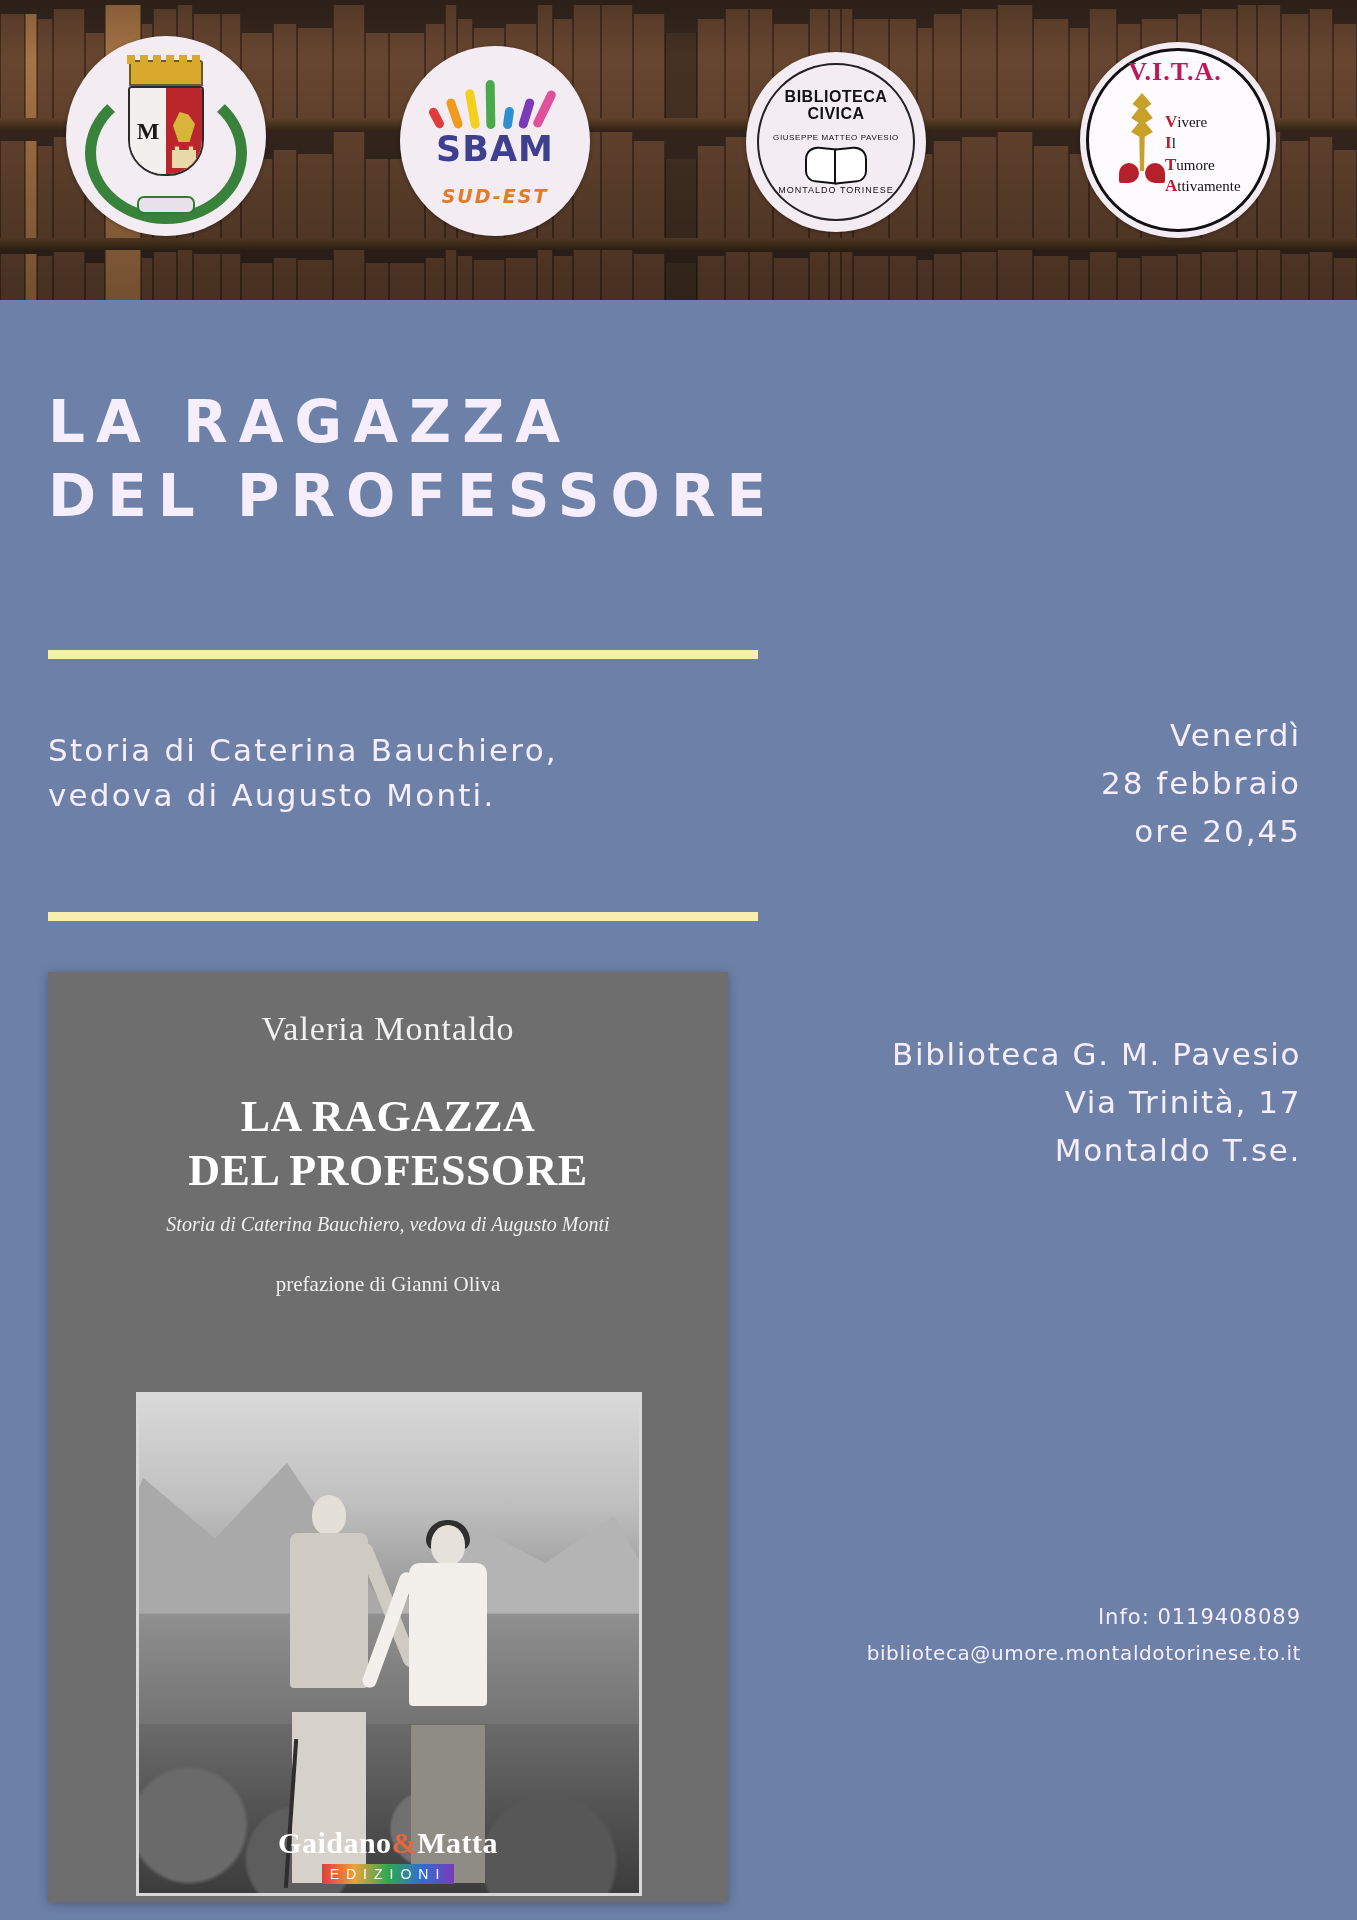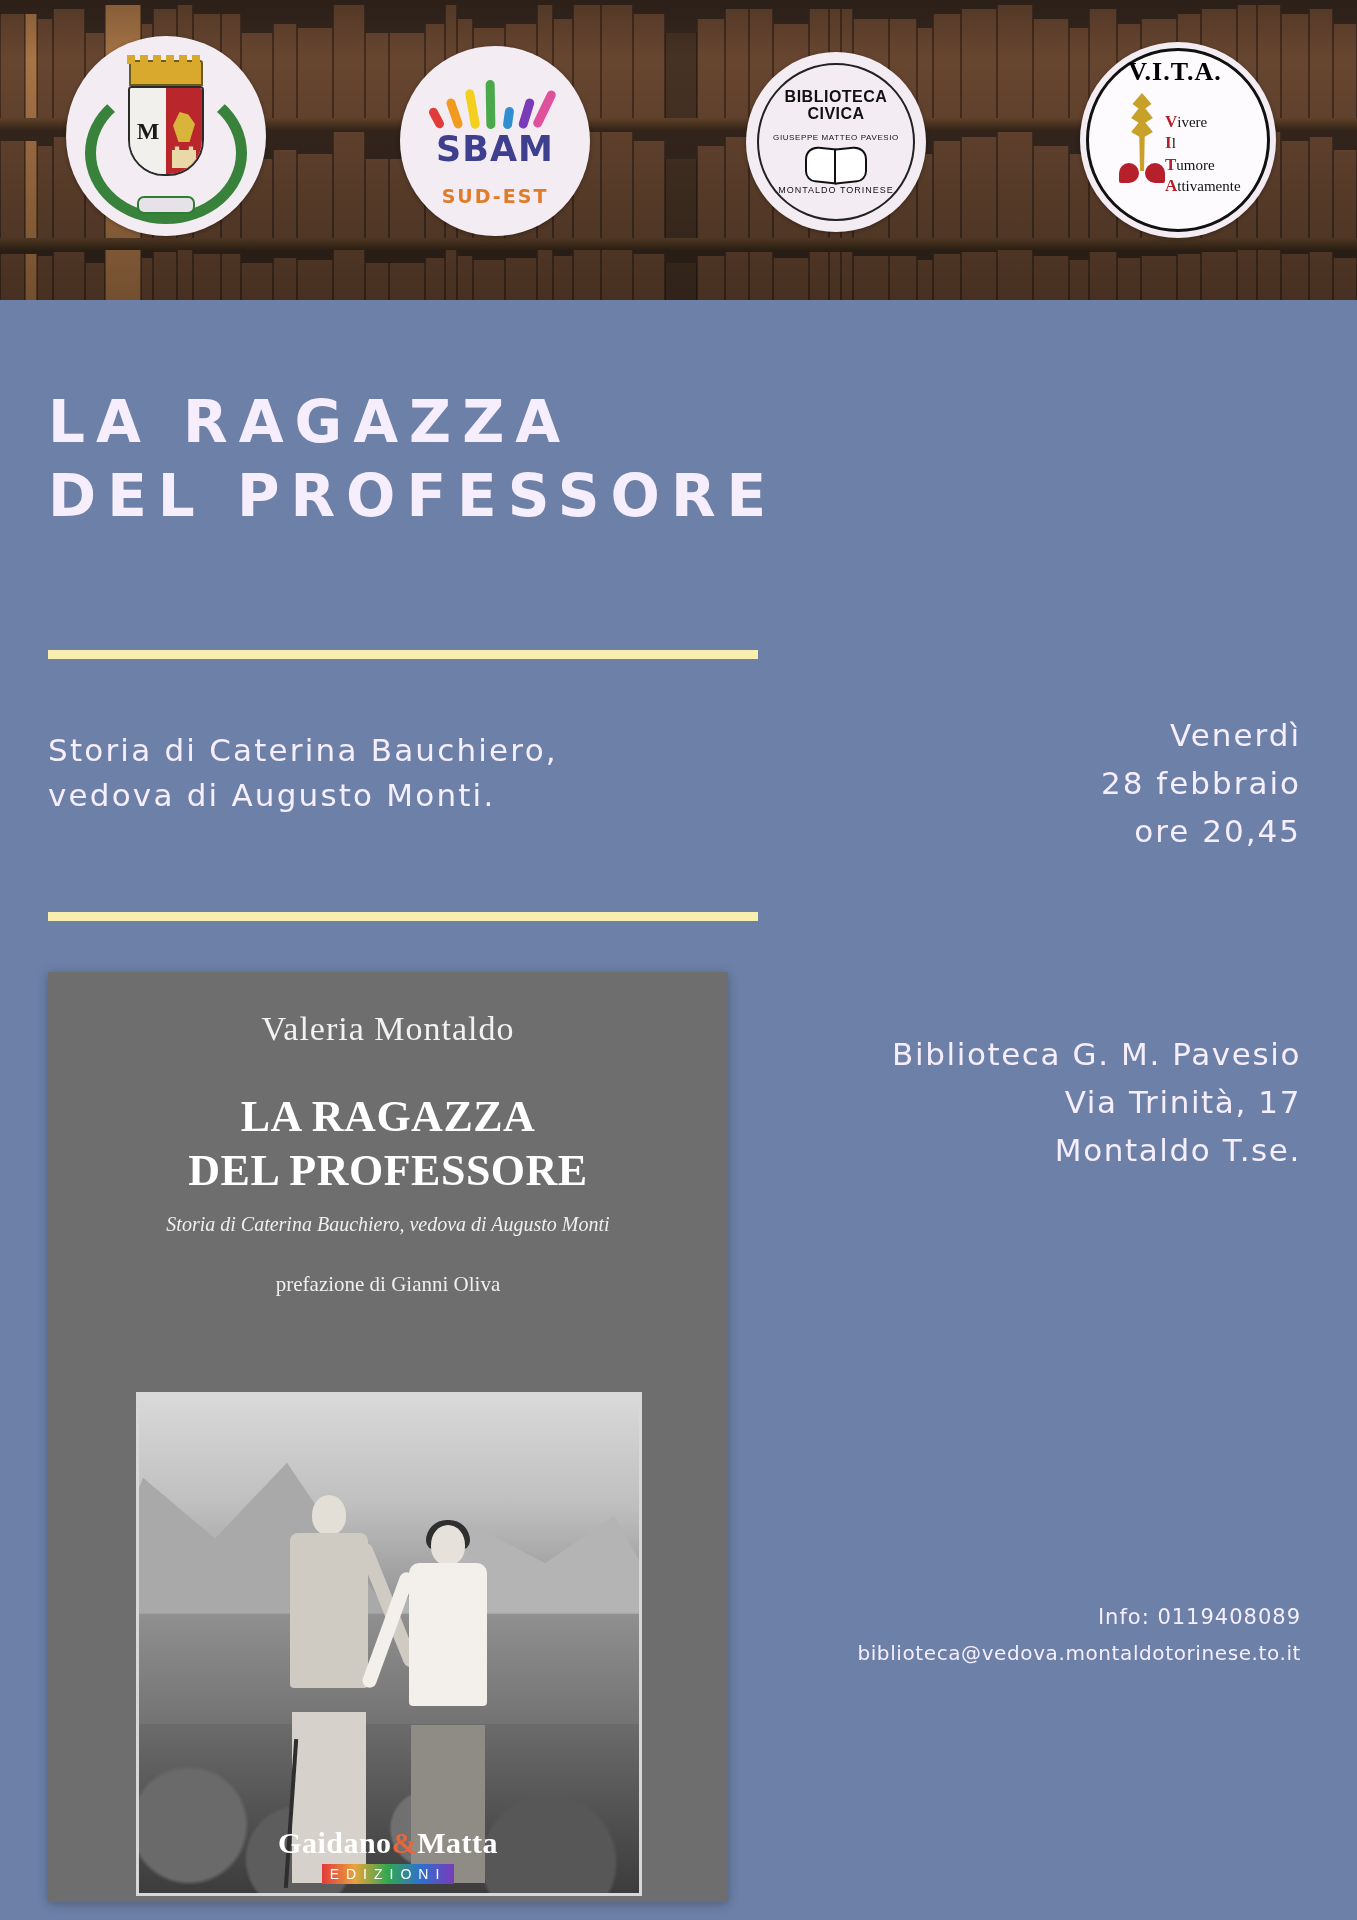--- a/index.html
+++ b/index.html
@@ -114,21 +114,21 @@
   .sbam-arcs { height: 54px; position: relative; }
   .sbam-arcs i {
     position: absolute; bottom: 0; width: 9px; border-radius: 5px; display:block;
   }
   .sbam-title {
     font-family: "DejaVu Sans", sans-serif;
     font-weight: bold; font-size: 35px; letter-spacing: 1px; color: #3f3f8f;
   }
   .sbam-sub {
     font-family: "DejaVu Sans", sans-serif;
-    font-weight: bold; font-size: 19px; letter-spacing: 2px; color: #e07b2a; margin-top: 16px;
+    font-weight: bold; font-size: 19px; letter-spacing: 2px; color: #e07b2a; margin-top: 16px; font-style: italic;
   }
 
   
   .bibl {
     width: 154px; height: 154px; border-radius: 50%;
     border: 2px solid #222; position: relative;
     display:flex; flex-direction:column; align-items:center; justify-content:center;
   }
   .bibl-top {
     font-size: 16px; font-weight: bold; letter-spacing: .5px; color:#111;
@@ -152,21 +152,21 @@
   }
 
   
   .vita {
     width: 178px; height: 178px; border-radius: 50%;
     border: 3px solid #111; position: relative; background: #fdfbfd;
     display: block;
   }
   .vita-title {
     position:absolute; top: 6px; left: 0; right: 6px; text-align: center;
-    font-family:"Liberation Serif", serif; font-weight: bold; font-size: 26px; color:#000000;
+    font-family:"Liberation Serif", serif; font-weight: bold; font-size: 26px; color:#be185d;
     letter-spacing: 1px;
   }
   .vita-wheat {
     position:absolute; left: 36px; top: 42px; width: 34px; height: 78px;
     background: #c8a12a;
     clip-path: polygon(50% 0,78% 14%,60% 20%,82% 32%,60% 38%,82% 50%,58% 56%,56% 100%,44% 100%,42% 56%,18% 50%,40% 38%,18% 32%,40% 20%,22% 14%);
   }
   .vita-bow {
     position:absolute; left: 30px; top: 112px; width: 46px; height: 26px;
   }
@@ -616,21 +616,21 @@
   <div class="rule rule-bot"></div>
 
   <div class="right-col when">Venerdì
 28 febbraio
 ore 20,45</div>
   <div class="right-col place">Biblioteca G. M. Pavesio
 Via Trinità, 17
 Montaldo T.se.</div>
   <div class="right-col info">
     <span>Info: 0119408089</span>
-    <span class="mail">biblioteca@vedova.montaldotorinese.to.it</span>
+    <span class="mail">biblioteca@umore.montaldotorinese.to.it</span>
   </div>
 
   <div class="book-cover">
     <div class="bc-author">Valeria Montaldo</div>
     <div class="bc-title">LA RAGAZZA
 DEL PROFESSORE</div>
     <div class="bc-sub">Storia di Caterina Bauchiero, vedova di Augusto Monti</div>
     <div class="bc-pref">prefazione di Gianni Oliva</div>
 
     <div class="bc-photo">

